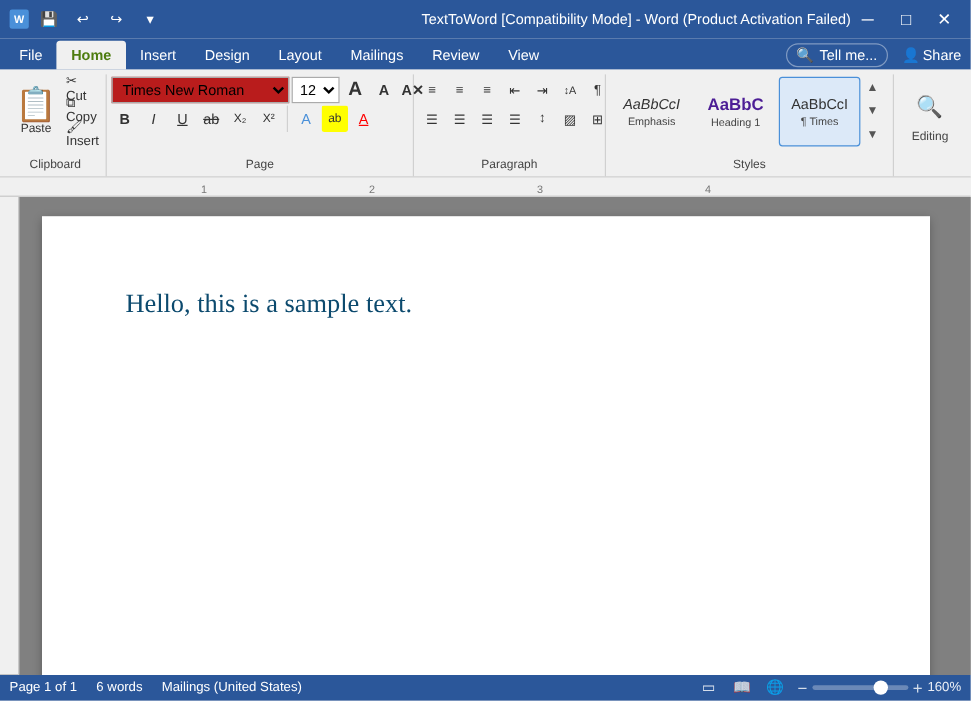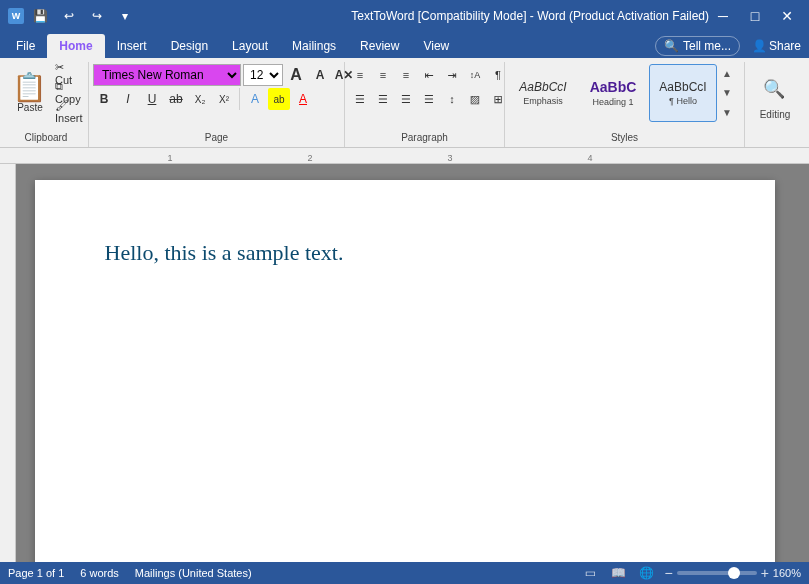--- a/index.html
+++ b/index.html
@@ -38,21 +38,21 @@
     .ribbon-tab {
       padding: 4px 12px;
       font-size: 12px;
       color: white;
       cursor: pointer;
       border-radius: 3px 3px 0 0;
       height: 24px;
       display: flex;
       align-items: center;
     }
-    .ribbon-tab.active { background: #f0f0f0; color: #8b5cf6; font-weight: 600; }
+    .ribbon-tab.active { background: #f0f0f0; color: #4d7c0f; font-weight: 600; }
     .ribbon-tab-right { margin-left: auto; display: flex; align-items: center; gap: 4px; padding-bottom: 2px; }
     .tell-me {
       display: flex; align-items: center; gap: 4px; color: white; font-size: 12px;
       padding: 2px 8px; border: 1px solid rgba(255,255,255,0.4); border-radius: 10px; cursor: pointer;
       height: 20px;
     }
     .share-btn { color: white; font-size: 12px; padding: 2px 8px; cursor: pointer; display: flex; align-items: center; gap: 2px; }
 
     
     .ribbon-body {
@@ -102,21 +102,21 @@
     .small-btn {
       width: 30px; height: 18px; display: flex; align-items: center; justify-content: center;
       font-size: 11px; cursor: pointer; border: 1px solid transparent; border-radius: 2px; color: #333;
     }
 
     
     .font-group-content { display: flex; flex-direction: column; gap: 2px; padding-bottom: 16px; }
     .font-row { display: flex; align-items: center; gap: 2px; }
     .font-select {
       width: 148px; height: 22px; font-size: 12px; border: 1px solid #ababab;
-      background: #d946ef; padding: 0 4px; cursor: pointer;
+      background: #b91c1c; padding: 0 4px; cursor: pointer;
     }
     .font-size-select {
       width: 40px; height: 22px; font-size: 12px; border: 1px solid #ababab;
       background: white; padding: 0 2px; cursor: pointer;
     }
     .font-btn {
       width: 22px; height: 22px; display: flex; align-items: center; justify-content: center;
       font-size: 12px; cursor: pointer; border: 1px solid transparent; border-radius: 2px; color: #333;
     }
     .font-btn.bold { font-weight: bold; }
@@ -373,21 +373,21 @@
       <div class="style-card">
         <div class="style-preview" style="font-style:italic; color:#333; font-size:12px;">AaBbCcI</div>
         <div class="style-name">Emphasis</div>
       </div>
       <div class="style-card">
         <div class="style-preview" style="color:#4c1d95; font-size:14px; font-weight:bold;">AaBbC</div>
         <div class="style-name">Heading 1</div>
       </div>
       <div class="style-card active">
         <div class="style-preview" style="font-size:12px; color:#333;">AaBbCcI</div>
-        <div class="style-name">¶ Hello</div>
+        <div class="style-name">¶ Times</div>
       </div>
       <div style="display:flex; flex-direction:column; justify-content:space-between; height:58px; padding-bottom:0;">
         <div class="styles-scroll-btn">▲</div>
         <div class="styles-scroll-btn">▼</div>
         <div class="styles-scroll-btn">▼</div>
       </div>
     </div>
     <div class="ribbon-group-label">Styles</div>
   </div>
 

